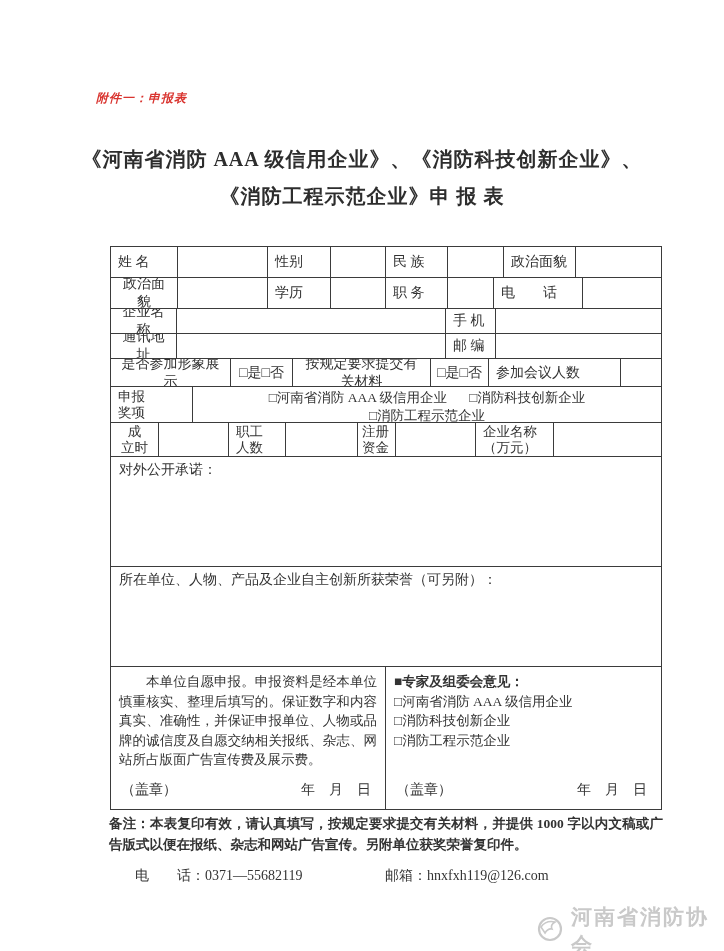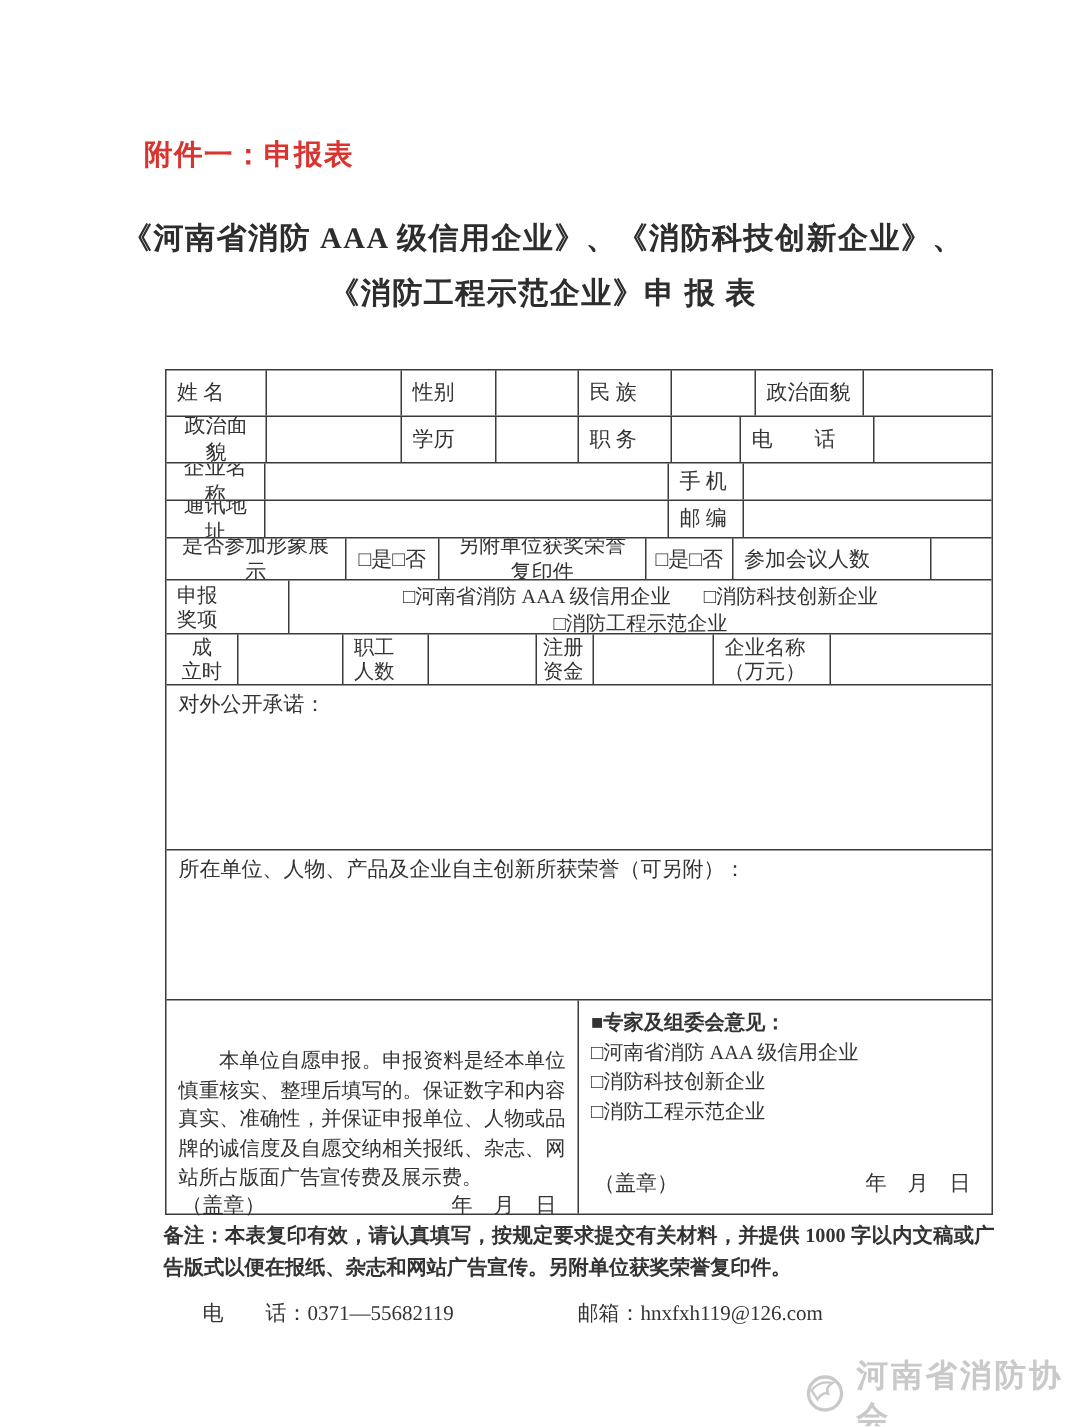--- a/index.html
+++ b/index.html
@@ -1,21 +1,21 @@
 <!DOCTYPE html>
 <html><head>
 <meta charset="utf-8">
 <style>
   html,body{margin:0;padding:0;background:#ffffff;}
   .sheet{
     position:relative;width:724px;height:951px;background:#ffffff;
     font-family:"Liberation Serif","DejaVu Serif",serif;color:#333333;overflow:hidden;
   }
   .attachment{
-    position:absolute;left:96px;top:90px;font-size:19px;font-weight:bold;color:#d9342f;letter-spacing:1px;
+    position:absolute;left:96px;top:90px;font-size:12px;font-weight:bold;color:#d9342f;letter-spacing:1px;font-style:italic;
   }
   .title{
     position:absolute;left:0;top:141px;width:724px;text-align:center;
     font-size:20px;font-weight:bold;line-height:37px;color:#2d2d2d;letter-spacing:1px;
   }
   .ftable{
     position:absolute;left:110px;top:246px;width:550px;
     border:1px solid #3b3b3b;font-size:14px;color:#333;
   }
   .row{display:flex;border-bottom:1px solid #3b3b3b;box-sizing:border-box;}
@@ -30,21 +30,21 @@
   .c.block{display:block;align-items:flex-start;}
   .award-opts{display:block;line-height:18px;padding-top:2px;font-size:13.5px;}
   .award-opts .opt1{margin-right:22px;}
   .bigcell{display:block;padding:4px 8px;box-sizing:border-box;font-size:14px;}
   .halfcell{
     display:flex;flex-direction:column;box-sizing:border-box;border-right:1px solid #3b3b3b;
     padding:5px 8px 8px 8px;font-size:13.5px;line-height:19.5px;
   }
   .halfcell.last{border-right:none;}
   .sec-title{font-weight:bold;}
-  .decl-body{text-indent:2em;text-align:justify;margin-top:25px;}
+  .decl-body{text-indent:2em;text-align:justify;}
   .seal-row{margin-top:auto;display:flex;justify-content:space-between;align-items:flex-end;padding:0 6px 2px 2px;font-size:14px;}
   .notes{
     position:absolute;left:109px;top:813px;width:554px;font-size:13.5px;font-weight:bold;
     line-height:21px;color:#333;text-align:justify;
   }
   .contact-phone{position:absolute;left:135px;top:867px;font-size:14px;color:#333;}
   .contact-email{position:absolute;left:385px;top:867px;font-size:14px;color:#333;}
   .wechat-footer{
     position:absolute;left:536px;top:903px;display:flex;align-items:center;gap:7px;
   }
@@ -99,21 +99,21 @@
     <div class="row" style="height:25px">
       <div class="c" style="width:66px">通讯地址</div>
       <div class="c" style="width:269px"></div>
       <div class="c" style="width:50px">邮 编</div>
       <div class="c last" style="width:165px"></div>
     </div>
 
     <div class="row" style="height:28px">
       <div class="c" style="width:120px">是否参加形象展示</div>
       <div class="c center" style="width:62px">□是□否</div>
-      <div class="c" style="width:138px">另附单位获奖荣誉复印件</div>
+      <div class="c" style="width:138px">按规定要求提交有关材料</div>
       <div class="c center" style="width:58px">□是□否</div>
       <div class="c" style="width:132px">参加会议人数</div>
       <div class="c last" style="width:40px"></div>
     </div>
 
     <div class="row" style="height:36px">
       <div class="c stack" style="width:82px">
         <span>申报</span>
         <span>奖项</span>
       </div>

